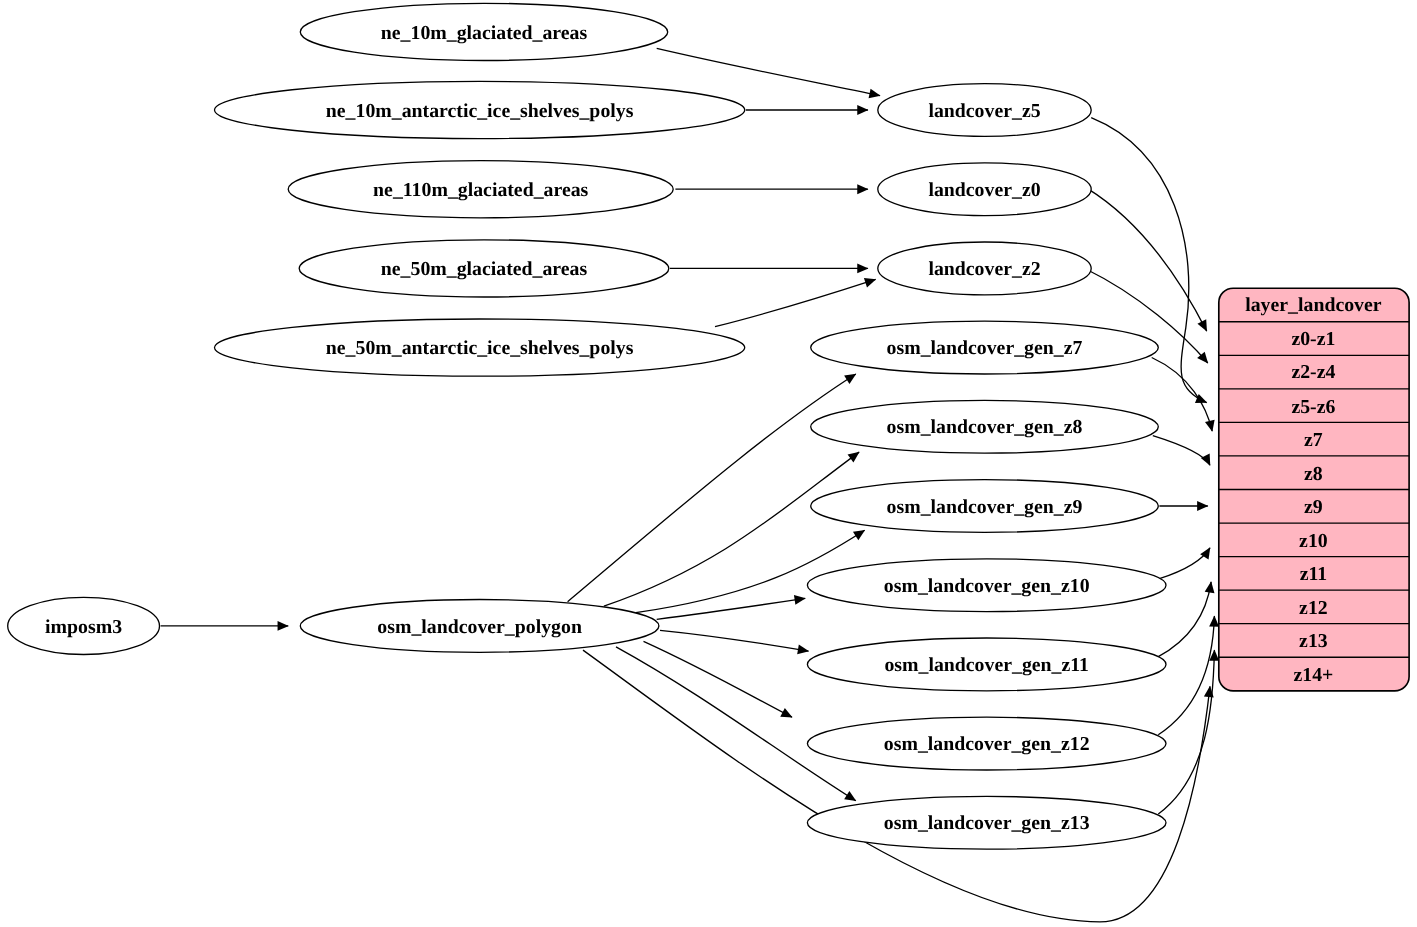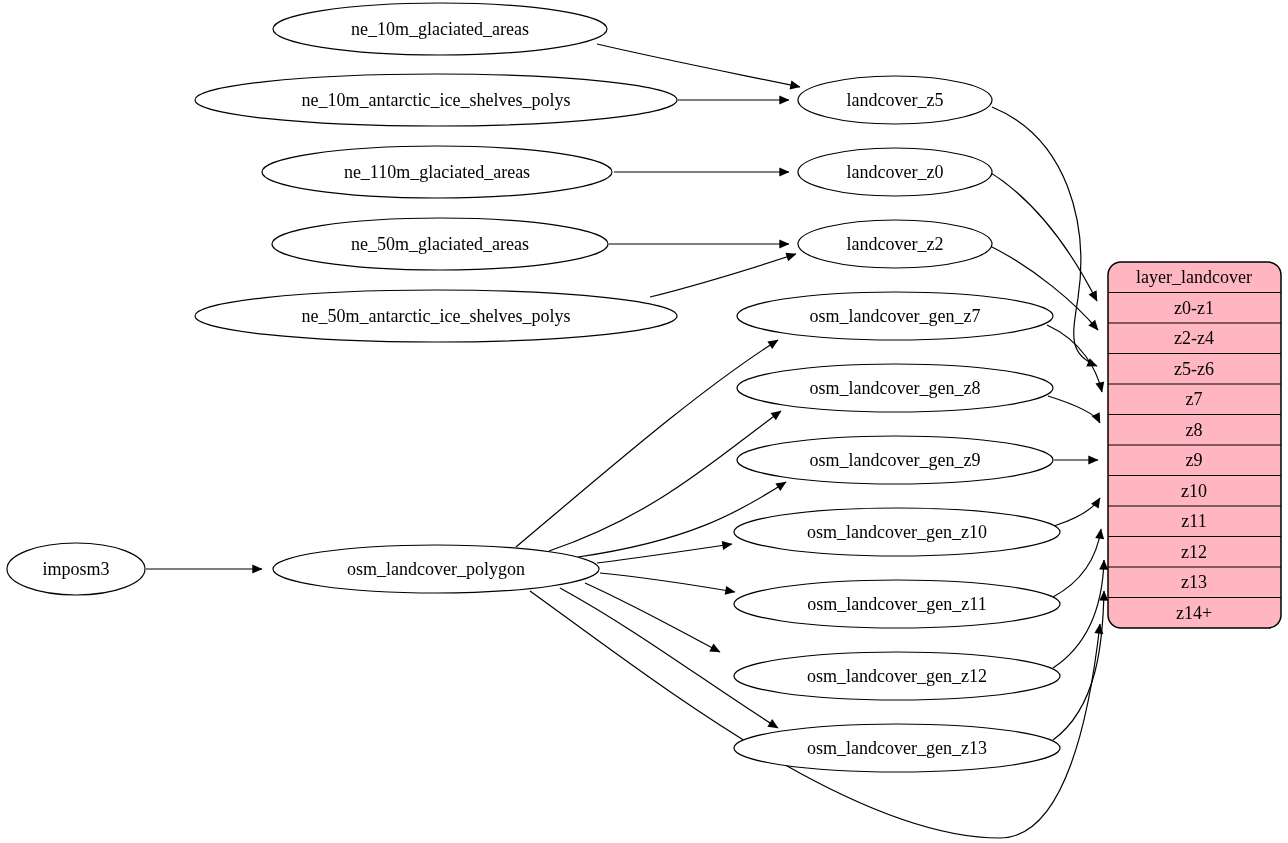--- a/index.html
+++ b/index.html
@@ -5,20 +5,21 @@
   html, body {
     margin: 0;
     padding: 0;
     background: #ffffff;
   }
   .canvas {
     position: relative;
     width: 1288px;
     height: 843px;
     background: #ffffff;
+    font-weight: bold;
   }
   svg.graph {
     font-family: "Liberation Serif", "DejaVu Serif", serif;
     font-size: 18px;
   }
   .node-ellipse {
     fill: #ffffff;
     stroke: #000000;
     stroke-width: 1.2;
   }

